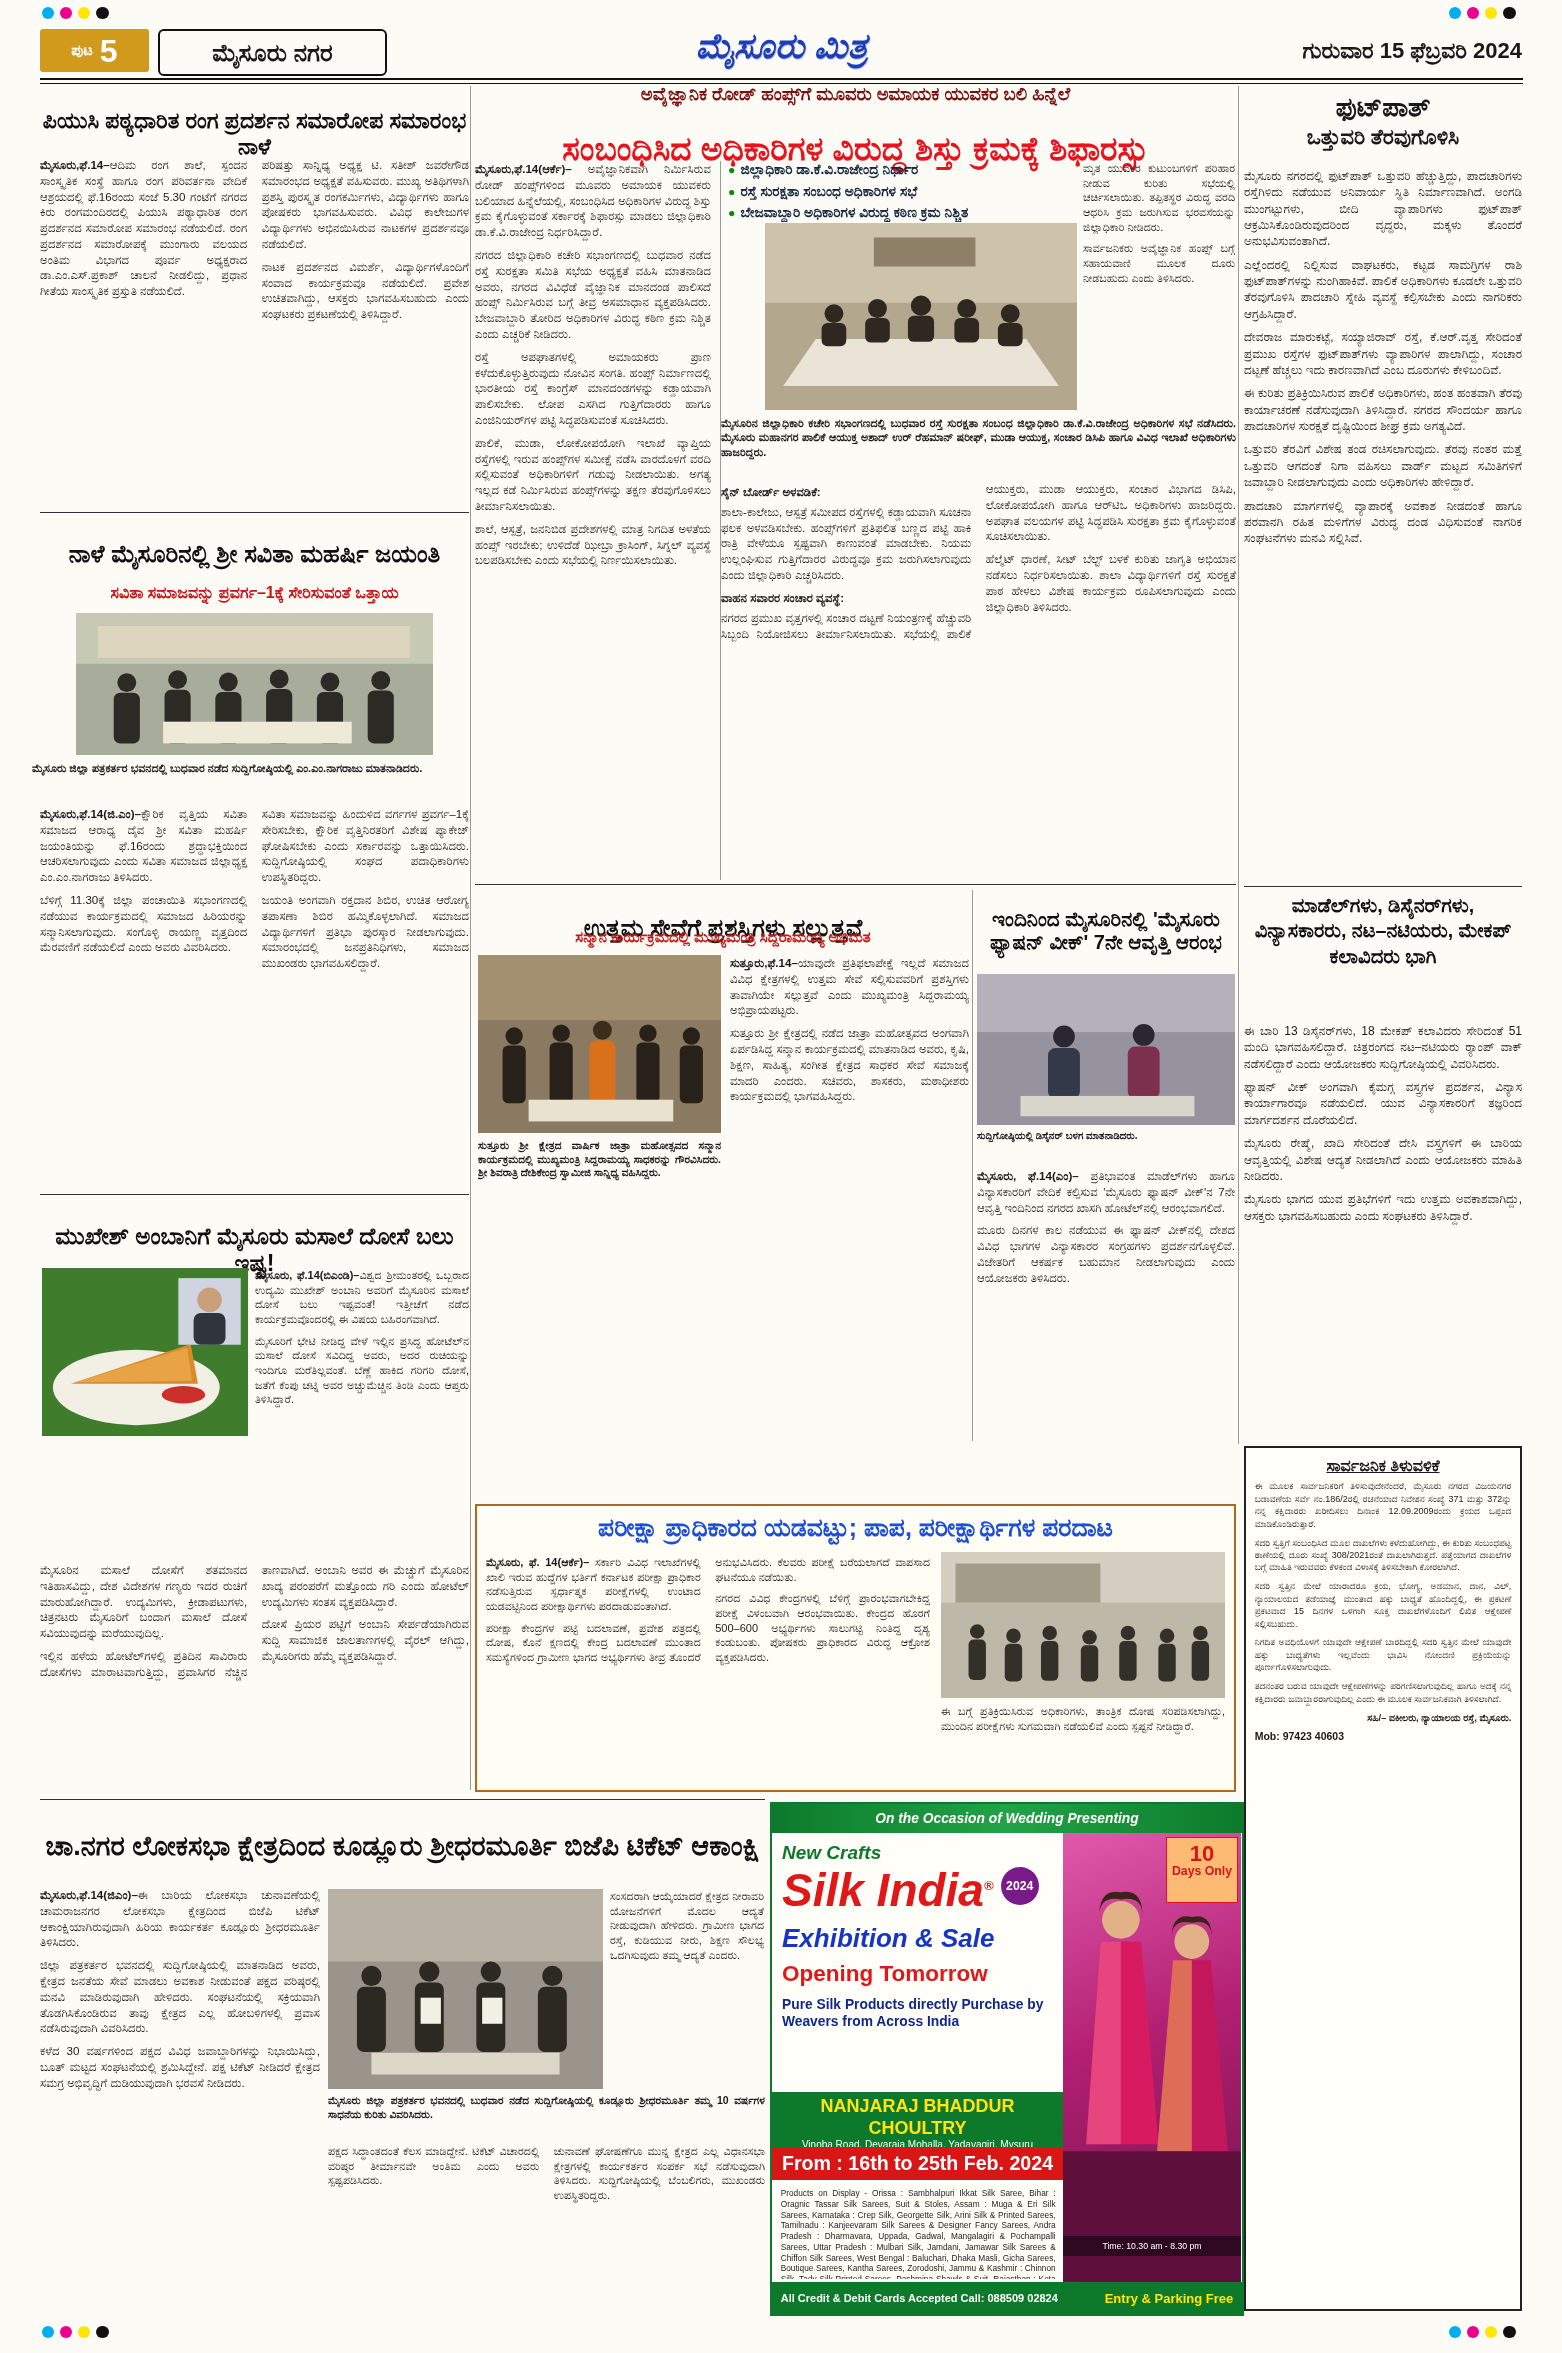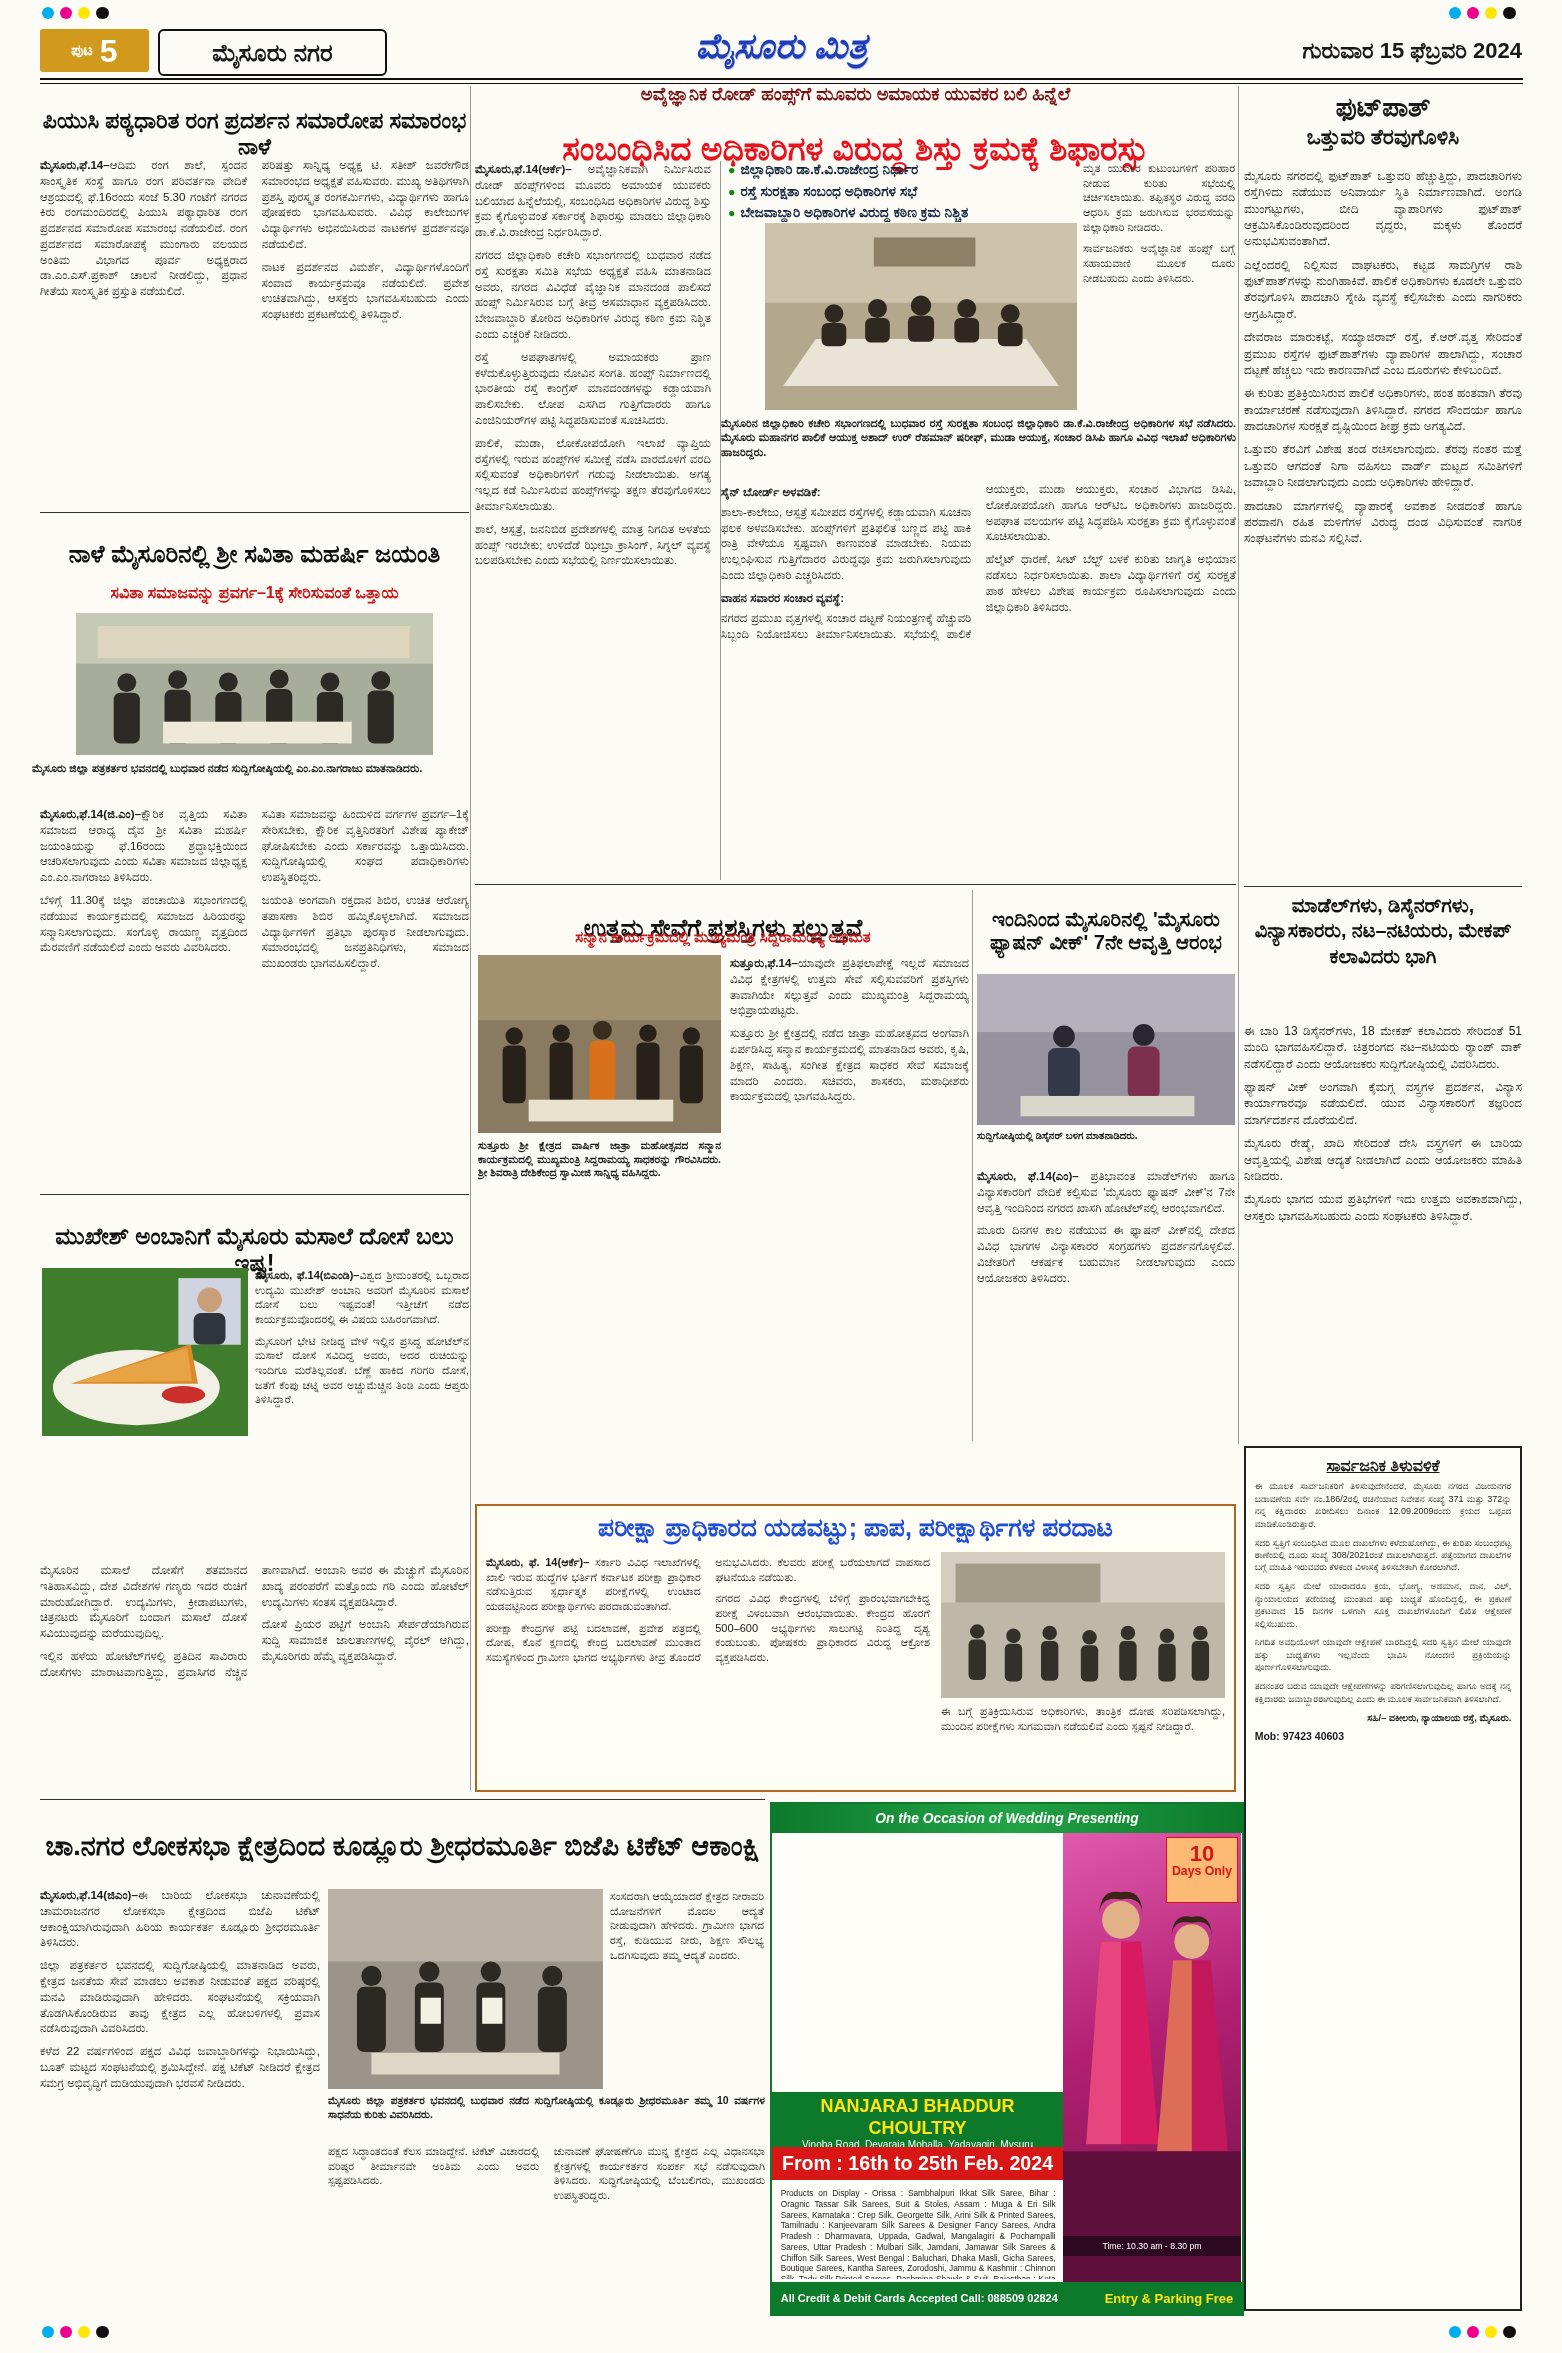--- a/index.html
+++ b/index.html
@@ -351,21 +351,21 @@
     <div class="abs body-sm" style="left:941px;top:1704px;width:284px;height:78px;">
       <p>ಈ ಬಗ್ಗೆ ಪ್ರತಿಕ್ರಿಯಿಸಿರುವ ಅಧಿಕಾರಿಗಳು, ತಾಂತ್ರಿಕ ದೋಷ ಸರಿಪಡಿಸಲಾಗಿದ್ದು, ಮುಂದಿನ ಪರೀಕ್ಷೆಗಳು ಸುಗಮವಾಗಿ ನಡೆಯಲಿವೆ ಎಂದು ಸ್ಪಷ್ಟನೆ ನೀಡಿದ್ದಾರೆ.</p>
     </div>
   </section>
 
   <section>
     <h2 class="abs headline" style="left:40px;top:1809px;width:725px;font-size:27px;">ಚಾ.ನಗರ ಲೋಕಸಭಾ ಕ್ಷೇತ್ರದಿಂದ ಕೂಡ್ಲೂರು ಶ್ರೀಧರಮೂರ್ತಿ ಬಿಜೆಪಿ ಟಿಕೆಟ್ ಆಕಾಂಕ್ಷಿ</h2>
     <div class="abs body-text" style="left:40px;top:1887px;width:280px;height:426px;">
       <p><b class="dl">ಮೈಸೂರು,ಫೆ.14(ಜಿಎಂ)–</b><span>ಈ ಬಾರಿಯ ಲೋಕಸಭಾ ಚುನಾವಣೆಯಲ್ಲಿ ಚಾಮರಾಜನಗರ ಲೋಕಸಭಾ ಕ್ಷೇತ್ರದಿಂದ ಬಿಜೆಪಿ ಟಿಕೆಟ್ ಆಕಾಂಕ್ಷಿಯಾಗಿರುವುದಾಗಿ ಹಿರಿಯ ಕಾರ್ಯಕರ್ತ ಕೂಡ್ಲೂರು ಶ್ರೀಧರಮೂರ್ತಿ ತಿಳಿಸಿದರು.</span></p>
       <p>ಜಿಲ್ಲಾ ಪತ್ರಕರ್ತರ ಭವನದಲ್ಲಿ ಸುದ್ದಿಗೋಷ್ಠಿಯಲ್ಲಿ ಮಾತನಾಡಿದ ಅವರು, ಕ್ಷೇತ್ರದ ಜನತೆಯ ಸೇವೆ ಮಾಡಲು ಅವಕಾಶ ನೀಡುವಂತೆ ಪಕ್ಷದ ವರಿಷ್ಠರಲ್ಲಿ ಮನವಿ ಮಾಡಿರುವುದಾಗಿ ಹೇಳಿದರು. ಸಂಘಟನೆಯಲ್ಲಿ ಸಕ್ರಿಯವಾಗಿ ತೊಡಗಿಸಿಕೊಂಡಿರುವ ತಾವು ಕ್ಷೇತ್ರದ ಎಲ್ಲ ಹೋಬಳಿಗಳಲ್ಲಿ ಪ್ರವಾಸ ನಡೆಸಿರುವುದಾಗಿ ವಿವರಿಸಿದರು.</p>
-      <p>ಕಳೆದ 22 ವರ್ಷಗಳಿಂದ ಪಕ್ಷದ ವಿವಿಧ ಜವಾಬ್ದಾರಿಗಳನ್ನು ನಿಭಾಯಿಸಿದ್ದು, ಬೂತ್ ಮಟ್ಟದ ಸಂಘಟನೆಯಲ್ಲಿ ಶ್ರಮಿಸಿದ್ದೇನೆ. ಪಕ್ಷ ಟಿಕೆಟ್ ನೀಡಿದರೆ ಕ್ಷೇತ್ರದ ಸಮಗ್ರ ಅಭಿವೃದ್ಧಿಗೆ ದುಡಿಯುವುದಾಗಿ ಭರವಸೆ ನೀಡಿದರು.</p>
+      <p>ಕಳೆದ 30 ವರ್ಷಗಳಿಂದ ಪಕ್ಷದ ವಿವಿಧ ಜವಾಬ್ದಾರಿಗಳನ್ನು ನಿಭಾಯಿಸಿದ್ದು, ಬೂತ್ ಮಟ್ಟದ ಸಂಘಟನೆಯಲ್ಲಿ ಶ್ರಮಿಸಿದ್ದೇನೆ. ಪಕ್ಷ ಟಿಕೆಟ್ ನೀಡಿದರೆ ಕ್ಷೇತ್ರದ ಸಮಗ್ರ ಅಭಿವೃದ್ಧಿಗೆ ದುಡಿಯುವುದಾಗಿ ಭರವಸೆ ನೀಡಿದರು.</p>
     </div>
     <div class="abs photo" style="left:328px;top:1889px;width:275px;height:200px;">
       <svg viewBox="0 0 380 276" preserveAspectRatio="none">
         <rect width="380" height="276" fill="#9b948a"></rect>
         <rect width="380" height="100" fill="#b8b1a4"></rect>
         <g fill="#2c2822">
           <circle cx="60" cy="120" r="14"></circle>
             <rect x="40" y="135" width="40" height="90" rx="10"></rect>
           <circle cx="140" cy="114" r="14"></circle>
             <rect x="120" y="129" width="40" height="96" rx="10"></rect>
@@ -384,20 +384,30 @@
     </div>
     <div class="abs caption" style="left:328px;top:2094px;width:437px;height:43px;font-size:10.5px;">ಮೈಸೂರು ಜಿಲ್ಲಾ ಪತ್ರಕರ್ತರ ಭವನದಲ್ಲಿ ಬುಧವಾರ ನಡೆದ ಸುದ್ದಿಗೋಷ್ಠಿಯಲ್ಲಿ ಕೂಡ್ಲೂರು ಶ್ರೀಧರಮೂರ್ತಿ ತಮ್ಮ 10 ವರ್ಷಗಳ ಸಾಧನೆಯ ಕುರಿತು ವಿವರಿಸಿದರು.</div>
     <div class="abs body-sm cols-2" style="left:328px;top:2144px;width:437px;height:167px;">
       <p>ಪಕ್ಷದ ಸಿದ್ಧಾಂತದಂತೆ ಕೆಲಸ ಮಾಡಿದ್ದೇನೆ. ಟಿಕೆಟ್ ವಿಚಾರದಲ್ಲಿ ವರಿಷ್ಠರ ತೀರ್ಮಾನವೇ ಅಂತಿಮ ಎಂದು ಅವರು ಸ್ಪಷ್ಟಪಡಿಸಿದರು.</p>
       <p>ಚುನಾವಣೆ ಘೋಷಣೆಗೂ ಮುನ್ನ ಕ್ಷೇತ್ರದ ಎಲ್ಲ ವಿಧಾನಸಭಾ ಕ್ಷೇತ್ರಗಳಲ್ಲಿ ಕಾರ್ಯಕರ್ತರ ಸಂಪರ್ಕ ಸಭೆ ನಡೆಸುವುದಾಗಿ ತಿಳಿಸಿದರು. ಸುದ್ದಿಗೋಷ್ಠಿಯಲ್ಲಿ ಬೆಂಬಲಿಗರು, ಮುಖಂಡರು ಉಪಸ್ಥಿತರಿದ್ದರು.</p>
     </div>
   </section>
 
   <section class="abs ad-box" style="left:770px;top:1802px;width:470px;height:510px;">
     <div class="ad-topbar" style="height:29px;">On the Occasion of Wedding Presenting</div>
+    <div class="abs" style="left:10px;top:38px;width:275px;">
+      <div class="ad-newcrafts">New Crafts</div>
+      <div style="display:flex;align-items:flex-start;gap:7.2px;margin-top:2.9px;">
+        <div class="ad-brand"><span>Silk India</span><sup>®</sup></div>
+        <div class="ad-year">2024</div>
+      </div>
+      <div class="ad-expo" style="margin-top:10px;">Exhibition &amp; Sale</div>
+      <div class="ad-open" style="margin-top:7.2px;">Opening Tomorrow</div>
+      <div class="ad-pure" style="margin-top:8.7px;">Pure Silk Products directly Purchase by Weavers from Across India</div>
+    </div>
     <div class="abs" style="left:291px;top:29px;width:178px;height:449px;background:linear-gradient(160deg,#e05aac 0%,#b21f72 45%,#6e1246 100%);">
       <svg viewBox="0 0 246 620" preserveAspectRatio="none">
         <circle cx="80" cy="120" r="26" fill="#e3b188"></circle>
         <path d="M80,92 q-30,-6 -30,24 q0,-40 30,-34 q30,-6 30,34 q0,-30 -30,-24" fill="#3a2417"></path>
         <path d="M52,150 L108,150 L132,430 L32,430 Z" fill="#d81b60"></path>
         <path d="M52,150 L80,150 L80,430 L32,430 Z" fill="#f06292" opacity="0.6"></path>
         <circle cx="178" cy="150 " r="24" fill="#e3b188"></circle>
         <path d="M178,124 q-28,-6 -28,22 q0,-36 28,-30 q28,-6 28,30 q0,-28 -28,-22" fill="#3a2417"></path>
         <path d="M152,176 L204,176 L228,440 L130,440 Z" fill="#c2185b"></path>
         <path d="M152,176 L178,176 L178,440 L130,440 Z" fill="#ffd54f" opacity="0.45"></path>

